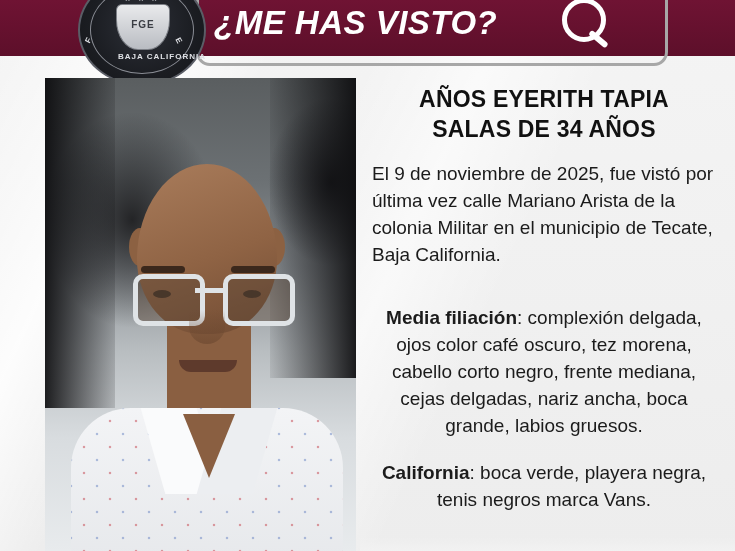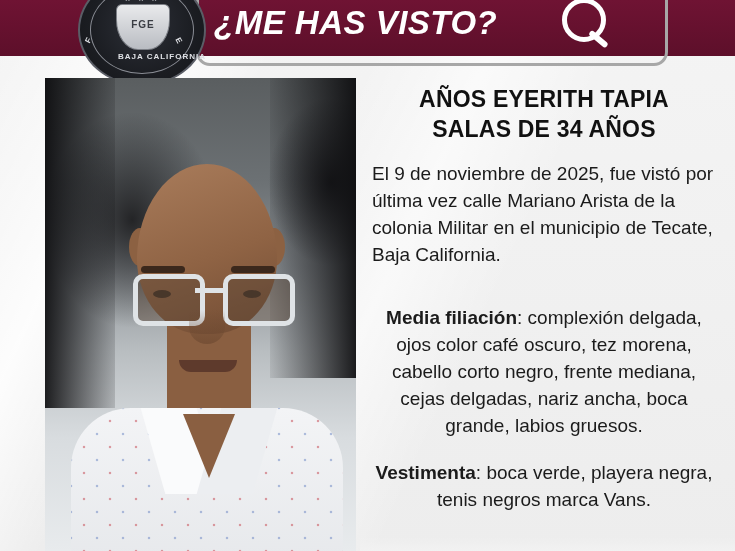--- a/index.html
+++ b/index.html
@@ -478,18 +478,18 @@
   <div class="text-col">
     <div class="name">
       <div>AÑOS EYERITH TAPIA</div>
       <div>SALAS DE 34 AÑOS</div>
     </div>
     <div class="para">El 9 de noviembre de 2025, fue vistó por última vez calle Mariano Arista de la colonia Militar en el municipio de Tecate, Baja California.</div>
     <div class="para block2">
       <span class="lead">Media filiación</span><span>: complexión delgada, ojos color café oscuro, tez morena, cabello corto negro, frente mediana, cejas delgadas, nariz ancha, boca grande, labios gruesos.</span>
     </div>
     <div class="para block3">
-      <span class="lead">Vestimenta</span><span>: boca verde, playera negra, tenis negros marca Vans.</span>
+      <span class="lead">California</span><span>: boca verde, playera negra, tenis negros marca Vans.</span>
     </div>
   </div>
 
   <div class="fade-bottom"></div>
 </div>
 
 </body></html>

